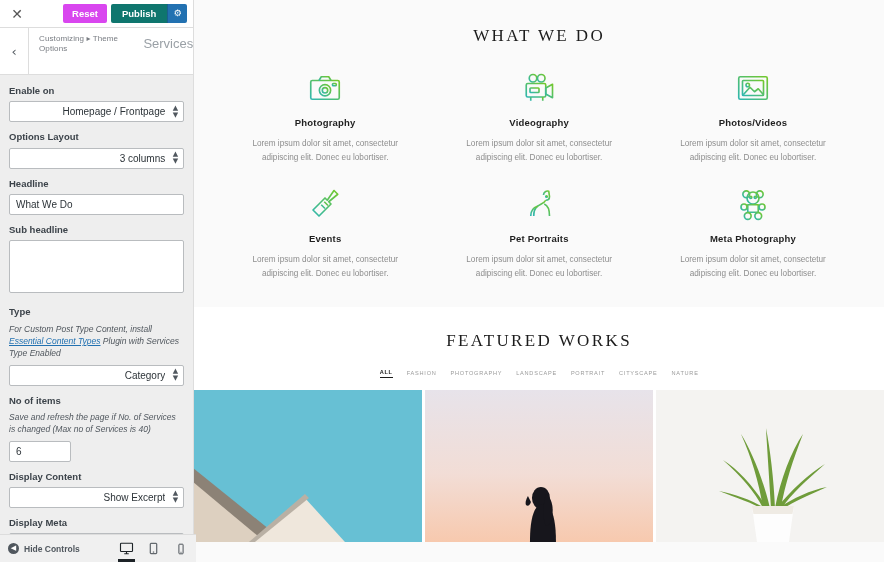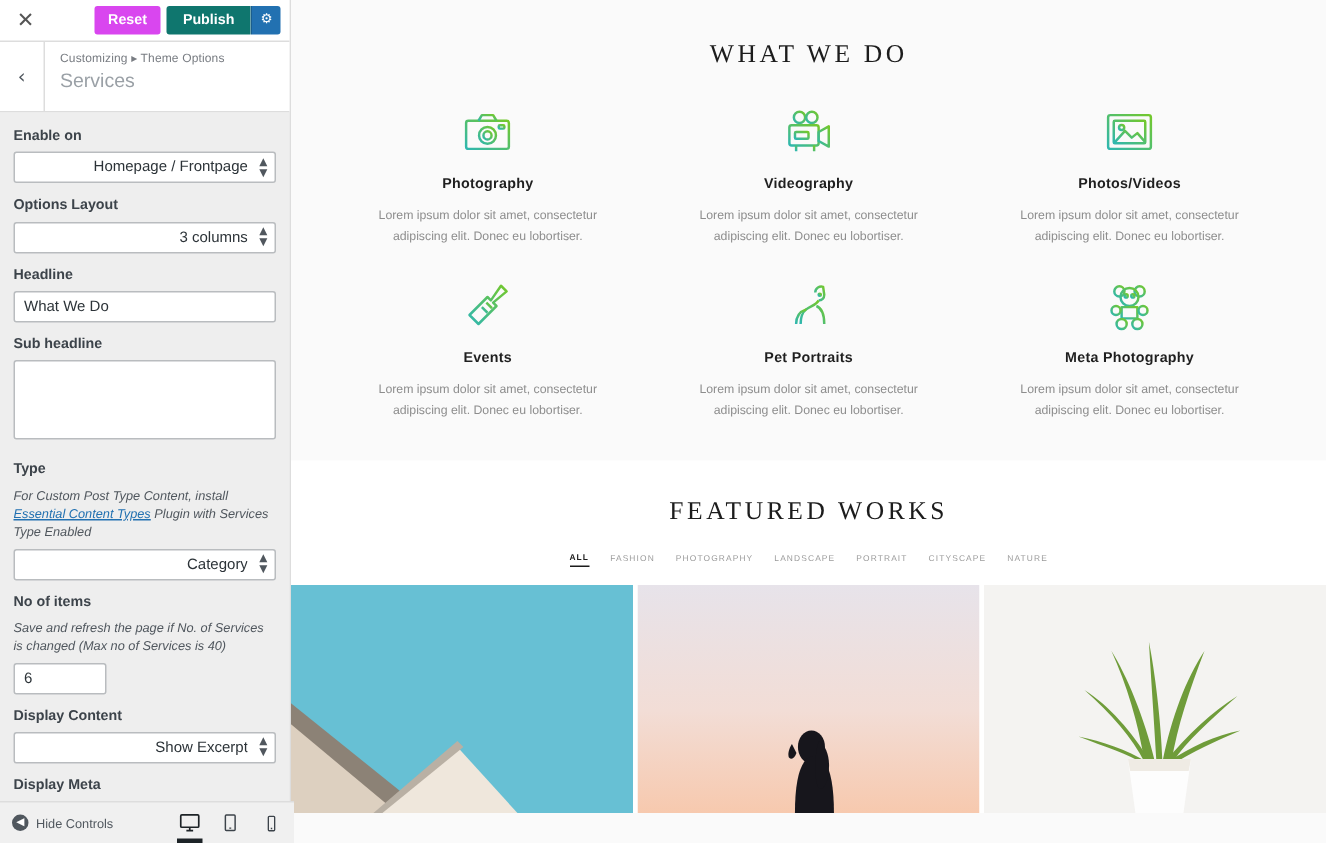--- a/index.html
+++ b/index.html
@@ -57,21 +57,21 @@
   .cust-header {
     background: #fff; border-bottom: 1px solid #ddd;
     display: flex; align-items: stretch; flex: 0 0 47px;
   }
   .back-btn {
     width: 30px; border-right: 1px solid #ddd;
     display: flex; align-items: center; justify-content: center;
     color: #50575e; font-size: 13px; cursor: pointer;
     font-family: "DejaVu Sans", sans-serif;
   }
-  .header-titles { padding: 6px 0 0 10px; display: flex; flex-direction: column; }
+  .header-titles { padding: 6px 0 0 10px; display: flex; flex-direction: row; }
   .breadcrumb { font-size: 8px; color: #787c82; letter-spacing: .1px; line-height: 1.3; }
   .panel-title { font-size: 13px; color: #9aa0a6; font-weight: 400; line-height: 1.5; }
 
   .controls {
     flex: 1 1 auto; overflow: hidden;
     padding: 10px 9px 0 9px;
     background: #eeeeee;
   }
   .ctl { margin-bottom: 9px; }
   .ctl-label {
@@ -112,21 +112,21 @@
     display: flex; align-items: center; padding: 0 6px 0 8px;
     z-index: 5;
   }
   .hide-controls { display: flex; align-items: center; gap: 5px; cursor: pointer; }
   .collapse-dot {
     width: 11px; height: 11px; border-radius: 50%;
     background: #50575e; color: #fff;
     display: flex; align-items: center; justify-content: center;
     font-size: 7px; line-height: 1; font-family: "DejaVu Sans", sans-serif;
   }
-  .hide-label { font-size: 8.5px; color: #50575e; }
+  .hide-label { font-size: 8.5px; color: #50575e; font-weight: bold; }
   .devices { margin-left: auto; display: flex; align-items: flex-end; gap: 8px; height: 100%; }
   .dev {
     width: 19px; height: 100%;
     display: flex; align-items: center; justify-content: center;
     cursor: pointer; position: relative; color: #3c434a;
   }
   .dev.active::after {
     content: ""; position: absolute; bottom: 0; left: 1px; right: 1px;
     height: 3px; background: #1d2327;
   }

